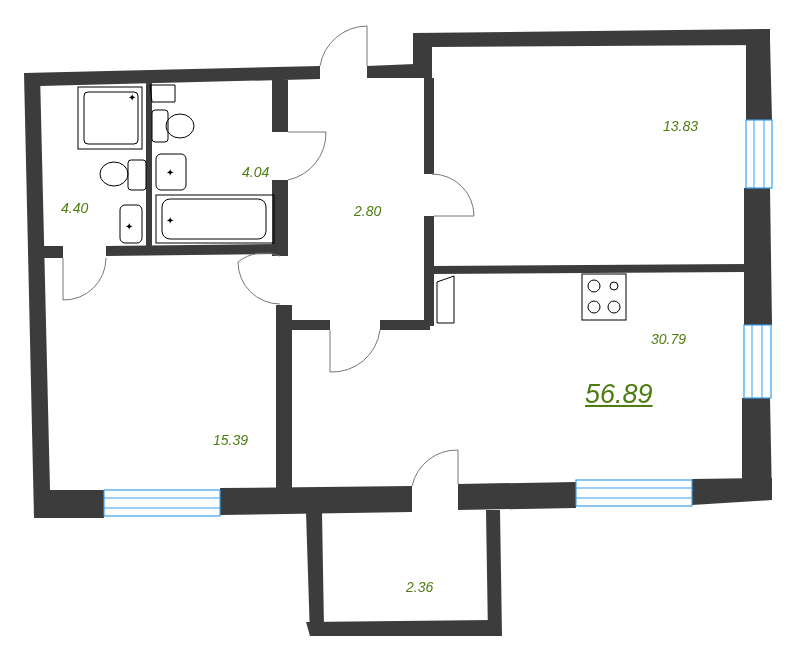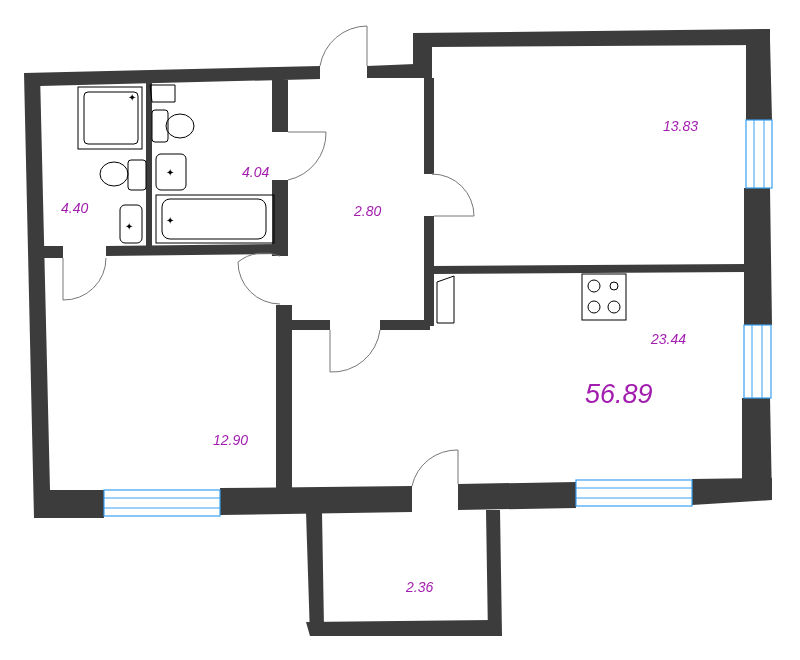--- a/index.html
+++ b/index.html
@@ -2,22 +2,22 @@
 <html><head>
 <meta charset="utf-8">
 <style>
   html, body { margin:0; padding:0; background:#ffffff; }
   body { width:800px; height:660px; position:relative; overflow:hidden; font-family:"Liberation Sans", sans-serif; }
   svg { position:absolute; left:0; top:0; }
   .wall { fill:#3c3c3c; }
   .thin { fill:none; stroke:#000; stroke-width:1; }
   .arc { fill:none; stroke:#777; stroke-width:1; }
   .win { fill:#fff; stroke:#3aa0f0; stroke-width:1.2; }
-  .lbl { position:absolute; font-style:italic; color:#a21caf; font-size:14px; white-space:nowrap; }
-  .total { font-size:27px; }
+  .lbl { position:absolute; font-style:italic; color:#4d7c0f; font-size:14px; white-space:nowrap; }
+  .total { font-size:27px;text-decoration:underline; }
 </style>
 </head>
 <body>
 
 <svg width="800" height="660" viewBox="0 0 800 660">
 
   <g>
 
     <polygon class="wall" points="24,73 320,66 320,79 40,86"></polygon>
     <polygon class="wall" points="367,66 415,64 415,78 367,78"></polygon>
@@ -105,16 +105,16 @@
     <circle class="thin" cx="614" cy="286" r="4"></circle>
     <circle class="thin" cx="594" cy="307" r="6"></circle>
     <circle class="thin" cx="614" cy="307" r="6"></circle>
   </g>
 </svg>
 
 <span class="lbl" style="left:61px;top:200px;">4.40</span>
 <span class="lbl" style="left:213px;top:164px;margin-left:29px;">4.04</span>
 <span class="lbl" style="left:354px;top:203px;">2.80</span>
 <span class="lbl" style="left:663px;top:118px;">13.83</span>
-<span class="lbl" style="left:651px;top:331px;">23.44</span>
-<span class="lbl" style="left:213px;top:432px;">12.90</span>
+<span class="lbl" style="left:651px;top:331px;">30.79</span>
+<span class="lbl" style="left:213px;top:432px;">15.39</span>
 <span class="lbl" style="left:406px;top:579px;">2.36</span>
 <span class="lbl total" style="left:585px;top:379px;">56.89</span>
 
 </body></html>

